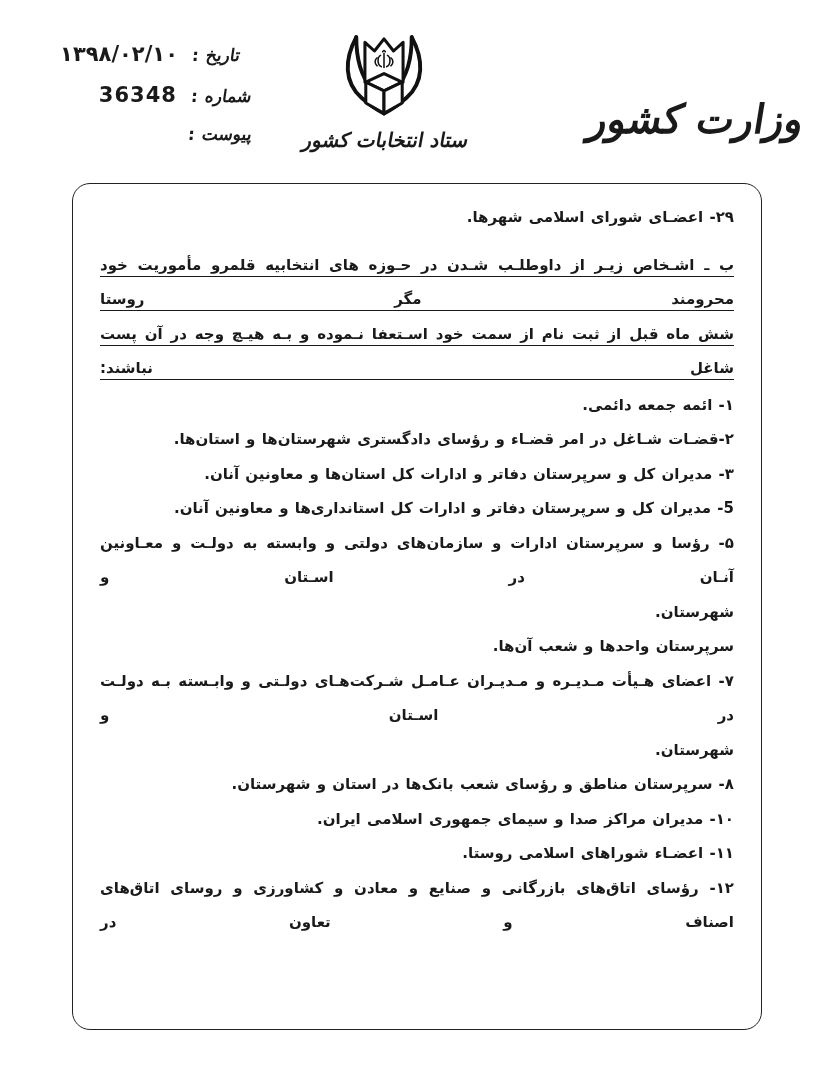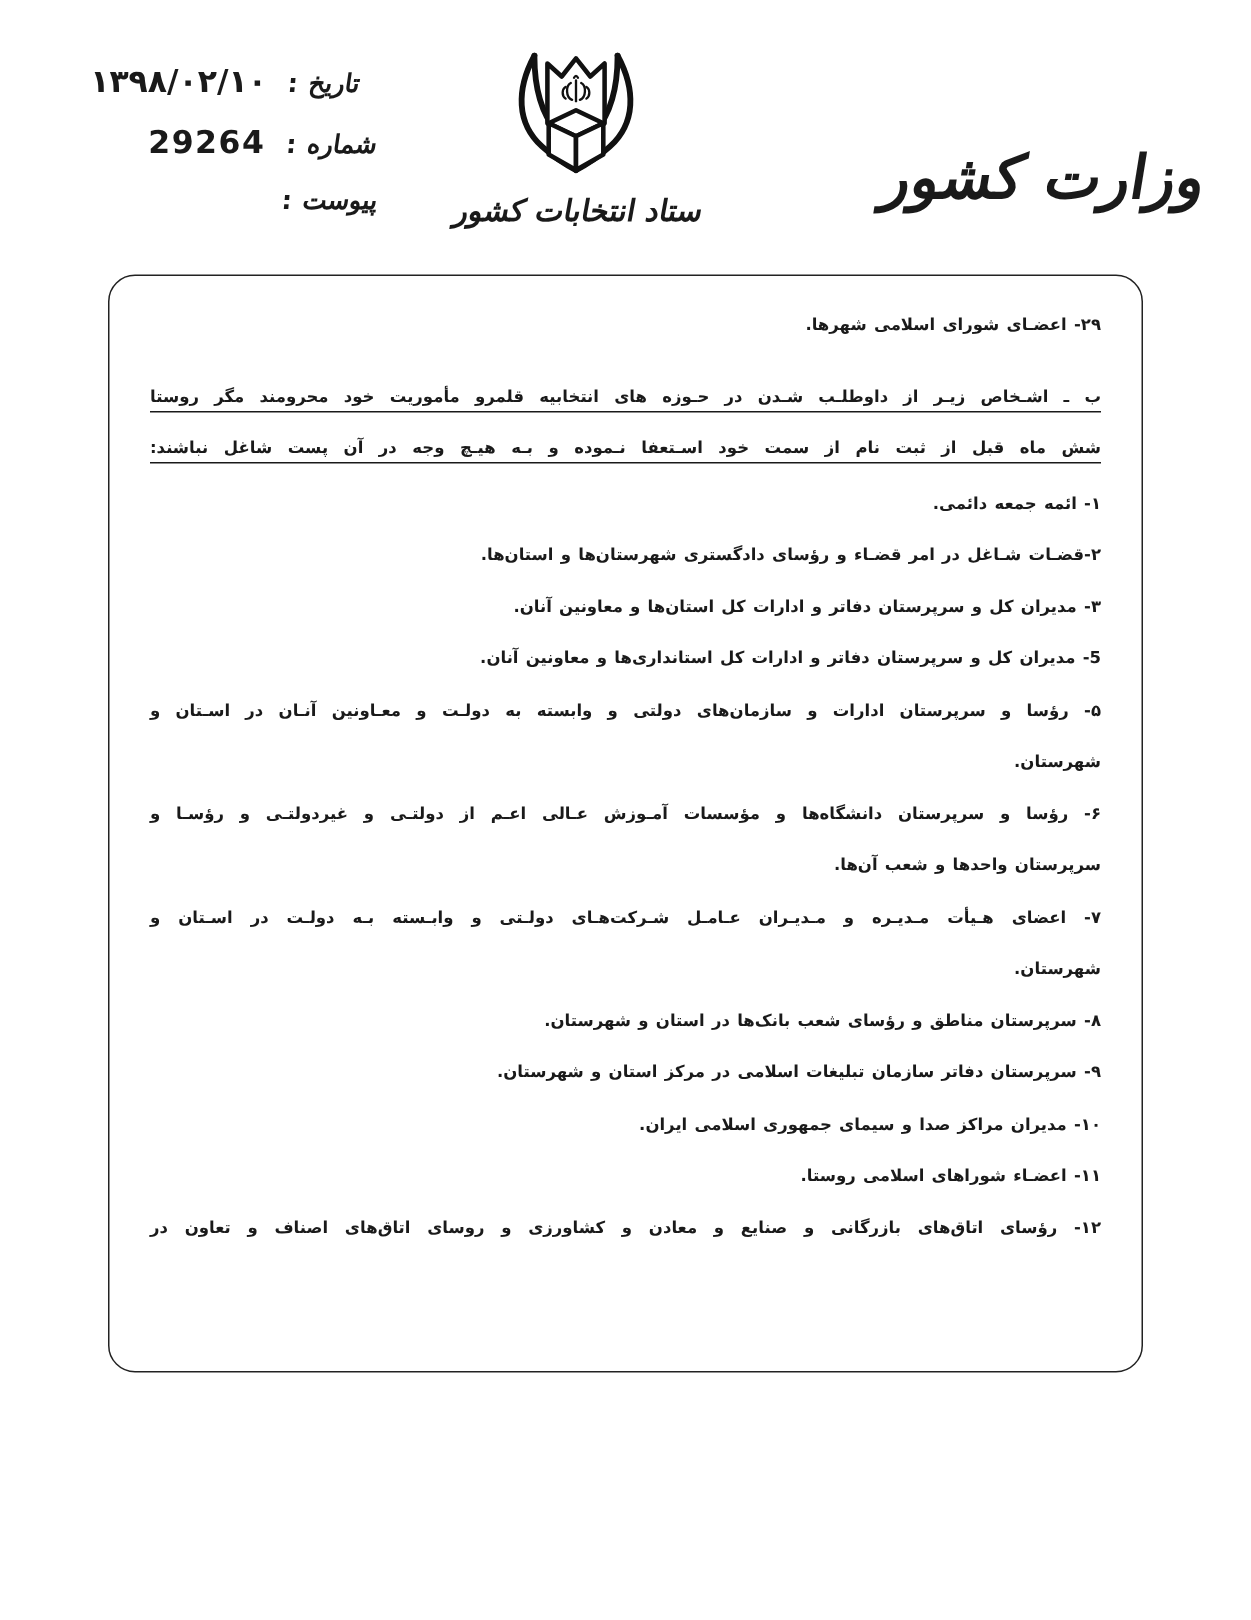--- a/index.html
+++ b/index.html
@@ -73,26 +73,26 @@
     font-weight: 700;
     font-size: 40px;
     transform: skewX(5deg);
     white-space: nowrap;
   }
 
   
   .doc-frame {
     position: absolute;
     top: 183px; left: 72px;
-    width: 690px; height: 732px;
+    width: 690px; height: 847px;
     border: 1.5px solid #222;
     border-radius: 18px;
     padding: 16px 27px 0 27px;
     direction: rtl;
-    font-size: 11px;
+    font-size: 15px;
     font-weight: 700;
     line-height: 34.5px;
     word-spacing: 1px;
   }
   .line { text-align: right; white-space: nowrap; overflow: hidden; }
   .wrapline { text-align: right; }
   .jl { white-space: normal; text-align: justify; text-align-last: justify; overflow: visible; }
   .u {
     text-decoration: underline;
     text-underline-offset: 6px;
@@ -104,21 +104,21 @@
 </head>
 <body>
 
 <div class="meta-block">
   <div class="meta-row">
     <span class="meta-label">تاریخ :</span>
     <span class="meta-value">١٣٩٨/٠٢/١٠</span>
   </div>
   <div class="meta-row">
     <span class="meta-label">شماره :</span>
-    <span class="meta-value">29264</span>
+    <span class="meta-value">36348</span>
   </div>
   <div class="meta-row">
     <span class="meta-label">پیوست :</span>
     <span class="meta-value"></span>
   </div>
 </div>
 
 <div class="logo-block">
   <svg class="logo-svg" width="104" height="94" viewBox="0 0 120 104">
     <g fill="none" stroke="#111" stroke-linecap="round" stroke-linejoin="round">
@@ -159,26 +159,24 @@
   </div>
 
   <div class="line">۱- ائمه جمعه دائمی.</div>
   <div class="line">۲-قضـات شـاغل در امر قضـاء و رؤسای دادگستری شهرستان‌ها و استان‌ها.</div>
   <div class="line">۳- مدیران کل و سرپرستان دفاتر و ادارات کل استان‌ها و معاونین آنان.</div>
   <div class="line">5- مدیران کل و سرپرستان دفاتر و ادارات کل استانداری‌ها و معاونین آنان.</div>
 
   <div class="wrapline jl">۵- رؤسا و سرپرستان ادارات و سازمان‌های دولتی و وابسته به دولـت و معـاونین آنـان در اسـتان و</div>
   <div class="line">شهرستان.</div>
 
-  <div class="wrapline jl">۶- رؤسا و سرپرستان دانشگاه‌ها و مؤسسات آمـوزش عـالی اعـم از دولتـی و غیردولتـی و رؤسـا و</div>
   <div class="line">سرپرستان واحدها و شعب آن‌ها.</div>
 
   <div class="wrapline jl">۷- اعضای هـیأت مـدیـره و مـدیـران عـامـل شـرکت‌هـای دولـتی و وابـسته بـه دولـت در اسـتان و</div>
   <div class="line">شهرستان.</div>
 
   <div class="line">۸- سرپرستان مناطق و رؤسای شعب بانک‌ها در استان و شهرستان.</div>
-  <div class="line">۹- سرپرستان دفاتر سازمان تبلیغات اسلامی در مرکز استان و شهرستان.</div>
   <div class="line">۱۰- مدیران مراکز صدا و سیمای جمهوری اسلامی ایران.</div>
   <div class="line">۱۱- اعضـاء شوراهای اسلامی روستا.</div>
 
   <div class="wrapline jl">۱۲- رؤسای اتاق‌های بازرگانی و صنایع و معادن و کشاورزی و روسای اتاق‌های  اصناف و تعاون در</div>
 
 </div>
 
 </body></html>

